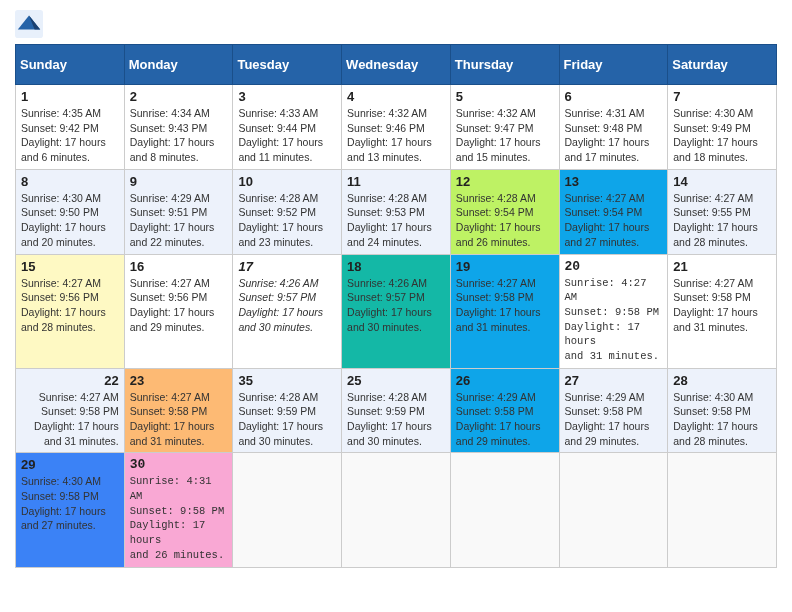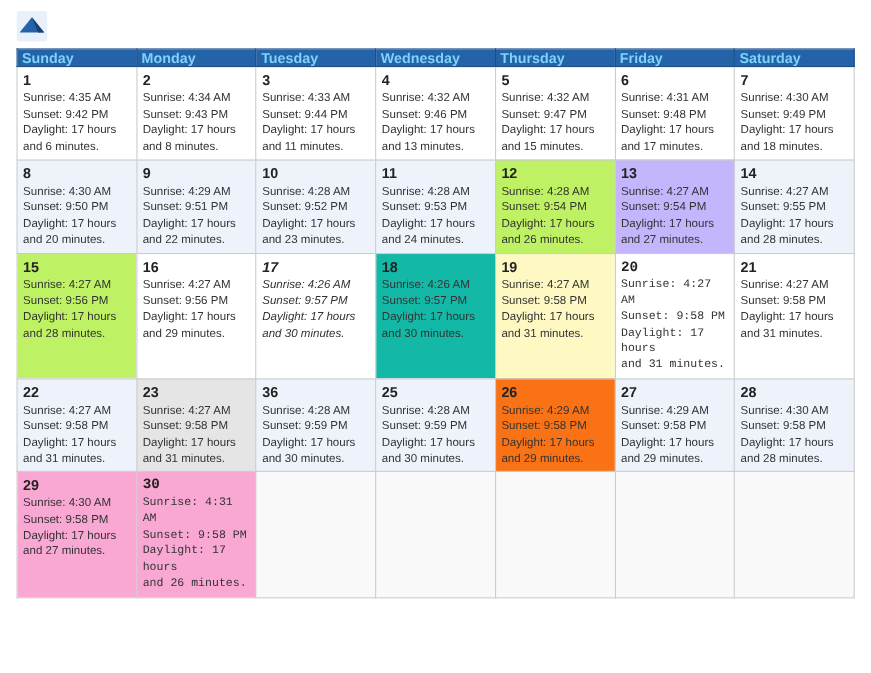--- a/index.html
+++ b/index.html
@@ -45,22 +45,22 @@
       color: #444;
       font-style: italic;
     }
     .calendar {
       width: 100%;
       border-collapse: collapse;
       font-size: 11px;
     }
     .calendar th {
       background-color: #2563a8;
-      color: #7dd3fc;
-      padding: 0 4px;
+      color: #ffffff;
+      padding: 12px 4px;
       text-align: left;
       font-size: 13px;
       font-weight: bold;
       border: 1px solid #1a4f8a;
     }
     .calendar td {
       border: 1px solid #ccc;
       padding: 4px 5px;
       vertical-align: top;
       width: 108px;
@@ -170,91 +170,91 @@
         <span class="day-info">Sunrise: 4:28 AM<br>Sunset: 9:52 PM<br>Daylight: 17 hours<br>and 23 minutes.</span>
       </td>
         <td style="background: rgb(237, 242, 251);">
         <span class="day-number">11</span>
         <span class="day-info">Sunrise: 4:28 AM<br>Sunset: 9:53 PM<br>Daylight: 17 hours<br>and 24 minutes.</span>
       </td>
         <td style="background: #bef264;">
         <span class="day-number">12</span>
         <span class="day-info">Sunrise: 4:28 AM<br>Sunset: 9:54 PM<br>Daylight: 17 hours<br>and 26 minutes.</span>
       </td>
-        <td style="background: #c4b5fd;">
+        <td style="background: #0ea5e9;">
         <span class="day-number">13</span>
         <span class="day-info">Sunrise: 4:27 AM<br>Sunset: 9:54 PM<br>Daylight: 17 hours<br>and 27 minutes.</span>
       </td>
         <td style="background: rgb(237, 242, 251);">
         <span class="day-number">14</span>
         <span class="day-info">Sunrise: 4:27 AM<br>Sunset: 9:55 PM<br>Daylight: 17 hours<br>and 28 minutes.</span>
       </td>
       </tr>
       <tr>
-        <td style="background: #bef264; margin-top: 48px;">
+        <td style="background: #fef9c3; margin-top: 48px;">
         <span class="day-number">15</span>
         <span class="day-info">Sunrise: 4:27 AM<br>Sunset: 9:56 PM<br>Daylight: 17 hours<br>and 28 minutes.</span>
       </td>
         <td style="background: rgb(255, 255, 255);">
         <span class="day-number">16</span>
         <span class="day-info">Sunrise: 4:27 AM<br>Sunset: 9:56 PM<br>Daylight: 17 hours<br>and 29 minutes.</span>
       </td>
         <td style="background: rgb(255, 255, 255); font-style: italic;">
         <span class="day-number">17</span>
         <span class="day-info">Sunrise: 4:26 AM<br>Sunset: 9:57 PM<br>Daylight: 17 hours<br>and 30 minutes.</span>
       </td>
         <td style="background: #14b8a6; margin-top: 44px;">
         <span class="day-number">18</span>
         <span class="day-info">Sunrise: 4:26 AM<br>Sunset: 9:57 PM<br>Daylight: 17 hours<br>and 30 minutes.</span>
       </td>
-        <td style="background: #fef9c3;">
+        <td style="background: #0ea5e9;">
         <span class="day-number">19</span>
         <span class="day-info">Sunrise: 4:27 AM<br>Sunset: 9:58 PM<br>Daylight: 17 hours<br>and 31 minutes.</span>
       </td>
         <td style="background: rgb(255, 255, 255); font-family: Liberation Mono, monospace;">
         <span class="day-number">20</span>
         <span class="day-info">Sunrise: 4:27 AM<br>Sunset: 9:58 PM<br>Daylight: 17 hours<br>and 31 minutes.</span>
       </td>
         <td style="background: rgb(255, 255, 255);">
         <span class="day-number">21</span>
         <span class="day-info">Sunrise: 4:27 AM<br>Sunset: 9:58 PM<br>Daylight: 17 hours<br>and 31 minutes.</span>
       </td>
       </tr>
       <tr>
-        <td style="background: rgb(237, 242, 251);">
+        <td style="background: rgb(237, 242, 251); text-align: right;">
         <span class="day-number">22</span>
         <span class="day-info">Sunrise: 4:27 AM<br>Sunset: 9:58 PM<br>Daylight: 17 hours<br>and 31 minutes.</span>
       </td>
-        <td style="background: #e5e5e5;">
+        <td style="background: #fdba74;">
         <span class="day-number">23</span>
         <span class="day-info">Sunrise: 4:27 AM<br>Sunset: 9:58 PM<br>Daylight: 17 hours<br>and 31 minutes.</span>
       </td>
         <td style="background: rgb(237, 242, 251);">
-        <span class="day-number">36</span>
+        <span class="day-number">35</span>
         <span class="day-info">Sunrise: 4:28 AM<br>Sunset: 9:59 PM<br>Daylight: 17 hours<br>and 30 minutes.</span>
       </td>
         <td style="background: rgb(237, 242, 251);">
         <span class="day-number">25</span>
         <span class="day-info">Sunrise: 4:28 AM<br>Sunset: 9:59 PM<br>Daylight: 17 hours<br>and 30 minutes.</span>
       </td>
-        <td style="background: #f97316;">
+        <td style="background: #0ea5e9;">
         <span class="day-number">26</span>
         <span class="day-info">Sunrise: 4:29 AM<br>Sunset: 9:58 PM<br>Daylight: 17 hours<br>and 29 minutes.</span>
       </td>
         <td style="background: rgb(237, 242, 251);">
         <span class="day-number">27</span>
         <span class="day-info">Sunrise: 4:29 AM<br>Sunset: 9:58 PM<br>Daylight: 17 hours<br>and 29 minutes.</span>
       </td>
         <td style="background: rgb(237, 242, 251);">
         <span class="day-number">28</span>
         <span class="day-info">Sunrise: 4:30 AM<br>Sunset: 9:58 PM<br>Daylight: 17 hours<br>and 28 minutes.</span>
       </td>
       </tr>
       <tr>
-        <td style="background: #f9a8d4;">
+        <td style="background: #3b82f6;">
         <span class="day-number">29</span>
         <span class="day-info">Sunrise: 4:30 AM<br>Sunset: 9:58 PM<br>Daylight: 17 hours<br>and 27 minutes.</span>
       </td>
         <td style="background: #f9a8d4; font-family: Liberation Mono, monospace;">
         <span class="day-number">30</span>
         <span class="day-info">Sunrise: 4:31 AM<br>Sunset: 9:58 PM<br>Daylight: 17 hours<br>and 26 minutes.</span>
       </td>
         <td class="empty-cell" style="background: rgb(245, 245, 245);"></td>
         <td class="empty-cell" style="background: rgb(245, 245, 245);"></td>
         <td class="empty-cell" style="background: rgb(245, 245, 245);"></td>

